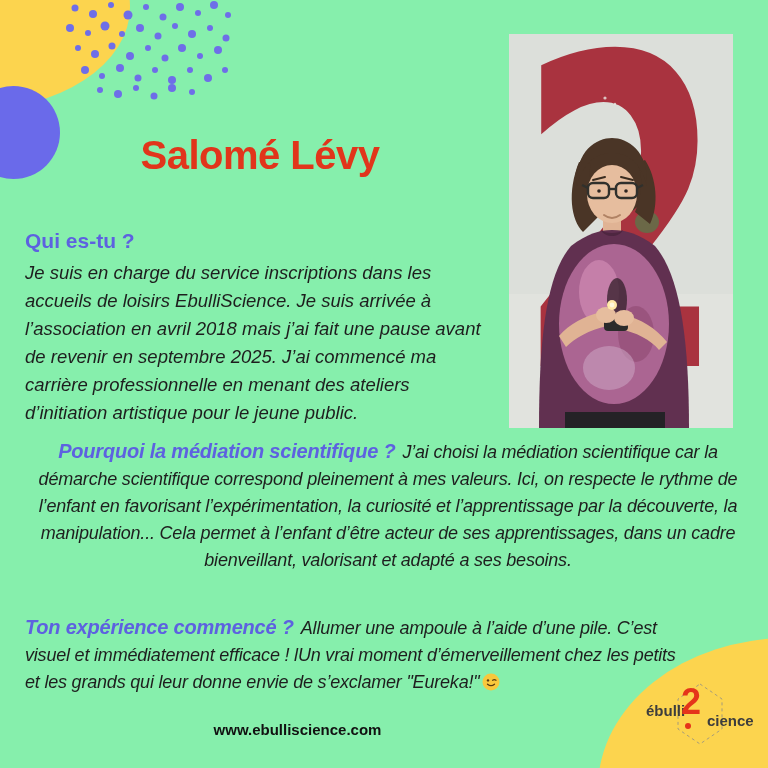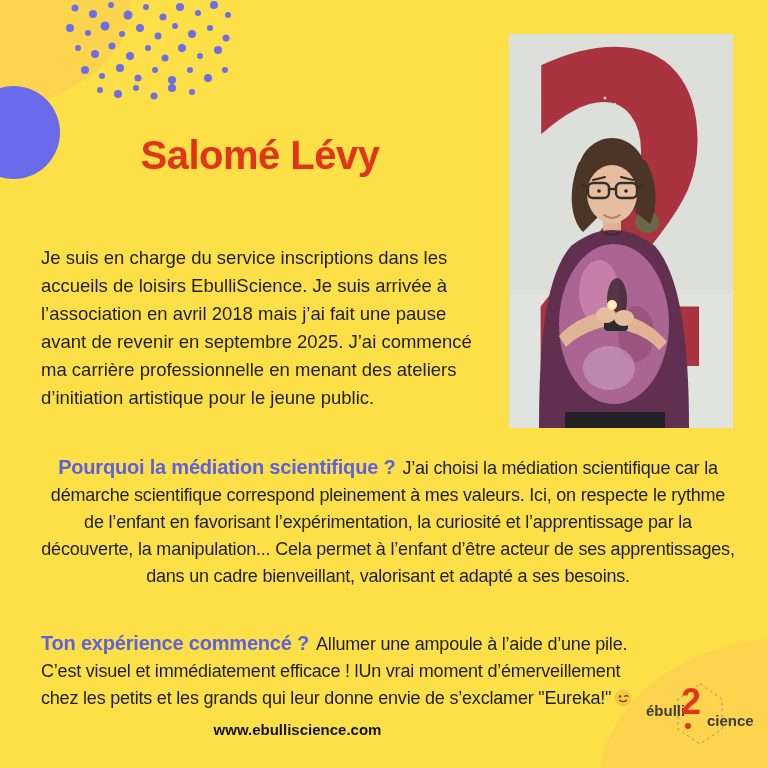--- a/index.html
+++ b/index.html
@@ -1,17 +1,17 @@
 <!DOCTYPE html>
 <html><head>
 <meta charset="utf-8">
 <style>
   html,body{margin:0;padding:0;background:#ffffff;}
   #card{
-    position:relative;width:768px;height:768px;background:#fde047;overflow:hidden;
+    position:relative;width:768px;height:768px;background:#86efac;overflow:hidden;
     font-family:"Liberation Sans","DejaVu Sans",sans-serif;color:#1e1e1e;
   }
   
   .blob-yellow-tl{
     position:absolute;left:-122px;top:-118px;width:252px;height:228px;
     background:#fcd44e;border-radius:42% 58% 62% 38% / 50% 55% 45% 50%;
   }
   .circle-blue{
     position:absolute;left:-33px;top:86px;width:93px;height:93px;
     background:#6a6aea;border-radius:50%;
@@ -25,21 +25,21 @@
   .title{
     position:absolute;left:25px;top:128px;width:470px;margin:0;
     text-align:center;font-size:40px;line-height:54px;font-weight:700;
     color:#e1351b;letter-spacing:-0.5px;
   }
   
   .photo{position:absolute;left:509px;top:34px;width:224px;height:394px;overflow:hidden;}
   
   .qa{position:absolute;margin:0;}
   .qa h2{margin:0 0 5px 0;font-size:21px;line-height:26px;font-weight:700;color:#5d61e0;}
-  .qa p{margin:16px;}
+  .qa p{margin:0;font-style:italic;}
   .qa .h{font-weight:700;color:#5d61e0;margin-right:7px;}
   .qa1{left:25px;top:228px;width:470px;}
   .qa1 p{font-size:18.5px;line-height:28px;}
   .qa2{left:25px;top:438px;width:726px;}
   .qa2 p{font-size:18px;line-height:27px;letter-spacing:-0.2px;text-align:center;}
   .qa2 .h,.qa3 .h{font-size:20px;}
   .qa3{left:25px;top:614px;width:652px;}
   .qa3 p{font-size:18px;line-height:27px;letter-spacing:-0.2px;}
   .emoji{display:inline-block;width:18px;height:18px;vertical-align:-3px;margin-left:3px;}
   
@@ -159,20 +159,21 @@
       <ellipse cx="97" cy="281" rx="10" ry="8" fill="#e6bd9e"></ellipse>
       <ellipse cx="115" cy="284" rx="10" ry="8" fill="#e6bd9e"></ellipse>
       <circle cx="103" cy="271" r="5" fill="#ffe9a8"></circle>
       <circle cx="103" cy="271" r="2.4" fill="#fff8dc"></circle>
 
       <rect x="56" y="378" width="100" height="16" fill="#242226"></rect>
     </svg>
   </div>
 
   <section class="qa qa1">
+    <h2>Qui es-tu ?</h2>
     <p>Je suis en charge du service inscriptions dans les accueils de loisirs EbulliScience. Je suis arrivée à l’association en avril 2018 mais j’ai fait une pause avant de revenir en septembre 2025. J’ai commencé ma carrière professionnelle en menant des ateliers d’initiation artistique pour le jeune public.</p>
   </section>
 
   <section class="qa qa2">
     <p><span class="h">Pourquoi la médiation scientifique ?</span><span>J’ai choisi la médiation scientifique car la démarche scientifique correspond pleinement à mes valeurs. Ici, on respecte le rythme de l’enfant en favorisant l’expérimentation, la curiosité et l’apprentissage par la découverte, la manipulation... Cela permet à l’enfant d’être acteur de ses apprentissages, dans un cadre bienveillant, valorisant et adapté a ses besoins.</span></p>
   </section>
 
   <section class="qa qa3">
     <p><span class="h">Ton expérience commencé ?</span><span>Allumer une ampoule à l’aide d’une pile. C’est visuel et immédiatement efficace ! lUn vrai moment d’émerveillement chez les petits et les grands qui leur donne envie de s’exclamer "Eureka!"</span><span class="emoji"><svg width="18" height="18" viewBox="0 0 18 18">
             <circle cx="9" cy="9" r="8.5" fill="#f8c83c"></circle>

